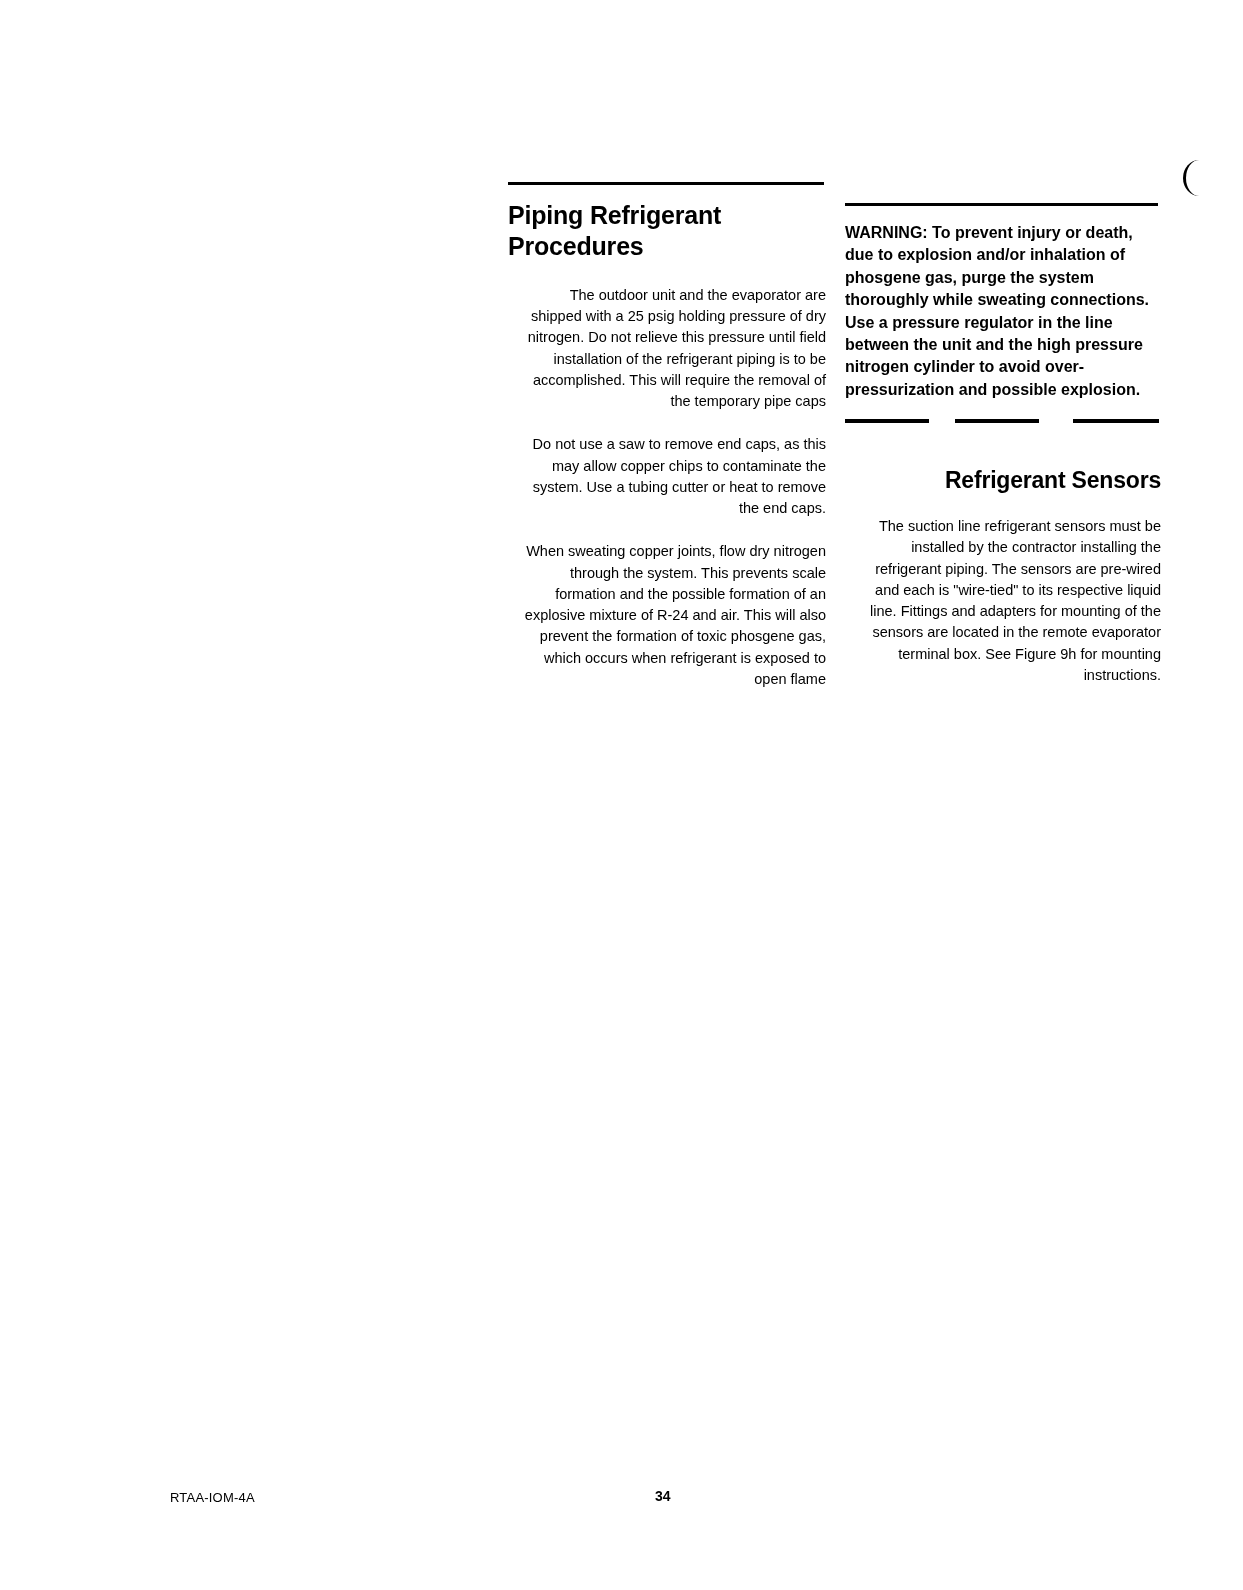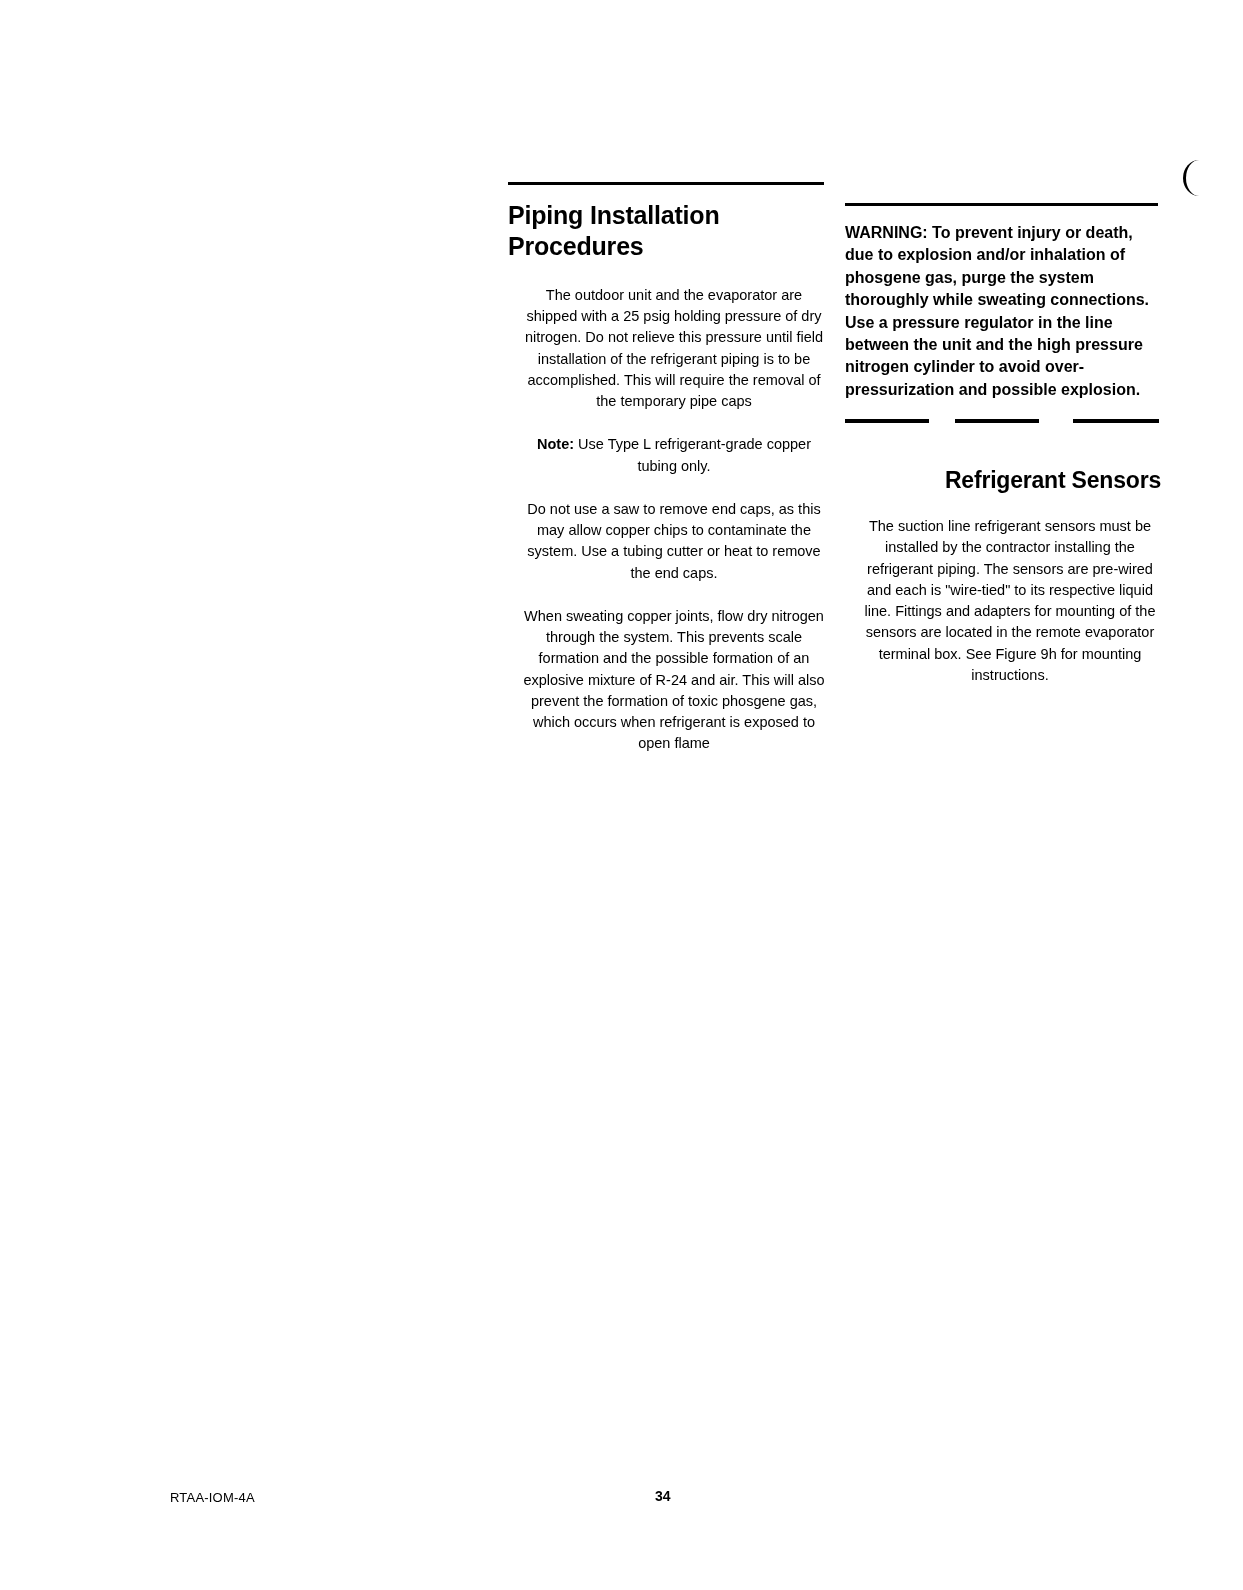--- a/index.html
+++ b/index.html
@@ -81,21 +81,21 @@
     font-weight: bold;
     margin: 0 0 22px 0;
     letter-spacing: -0.2px;
     text-align: right;
   }
 
   p.body {
     font-size: 14.5px;
     line-height: 1.465;
     margin: 0 0 22px 14px;
-    text-align: center;
+    text-align: right;
   }
   p.body:last-child { margin-bottom: 0; }
 
   p.body .lead {
     font-weight: bold;
   }
 
   p.warning {
     font-size: 16px;
     font-weight: bold;
@@ -139,25 +139,24 @@
 </head>
 <body>
 
 <div class="page">
 
   <div class="rule-left"></div>
   <div class="rule-right"></div>
   <div class="corner-mark"></div>
 
   <div class="col-left">
-    <h1 class="title">Piping Installation Procedures</h1>
+    <h1 class="title">Piping Refrigerant Procedures</h1>
 
     <p class="body">The outdoor unit and the evaporator are shipped with a 25 psig holding pressure of dry nitrogen.  Do not relieve this pressure until field installation of the refrigerant piping is to be accomplished. This will require the removal of the temporary pipe caps</p>
 
-    <p class="body"><span class="lead">Note:</span><span>  Use Type L refrigerant-grade copper tubing only.</span></p>
 
 
 
     <p class="body">Do not use a saw to remove end caps, as this may allow copper chips to contaminate the system.  Use a tubing cutter or heat to remove the end caps.</p>
 
     <p class="body">When sweating copper joints, flow dry nitrogen through the system.  This prevents scale formation and the possible formation of an explosive mixture of R-24 and air.  This will also prevent the formation of toxic phosgene gas, which occurs when refrigerant is exposed to open flame</p>
   </div>
 
   <div class="col-right">
     <p class="warning">WARNING:  To prevent injury or death, due to explosion and/or inhalation of phosgene gas, purge the system thoroughly while sweating connections. Use a pressure regulator in the line between the unit and the high pressure nitrogen cylinder to avoid over-pressurization and possible explosion.</p>

